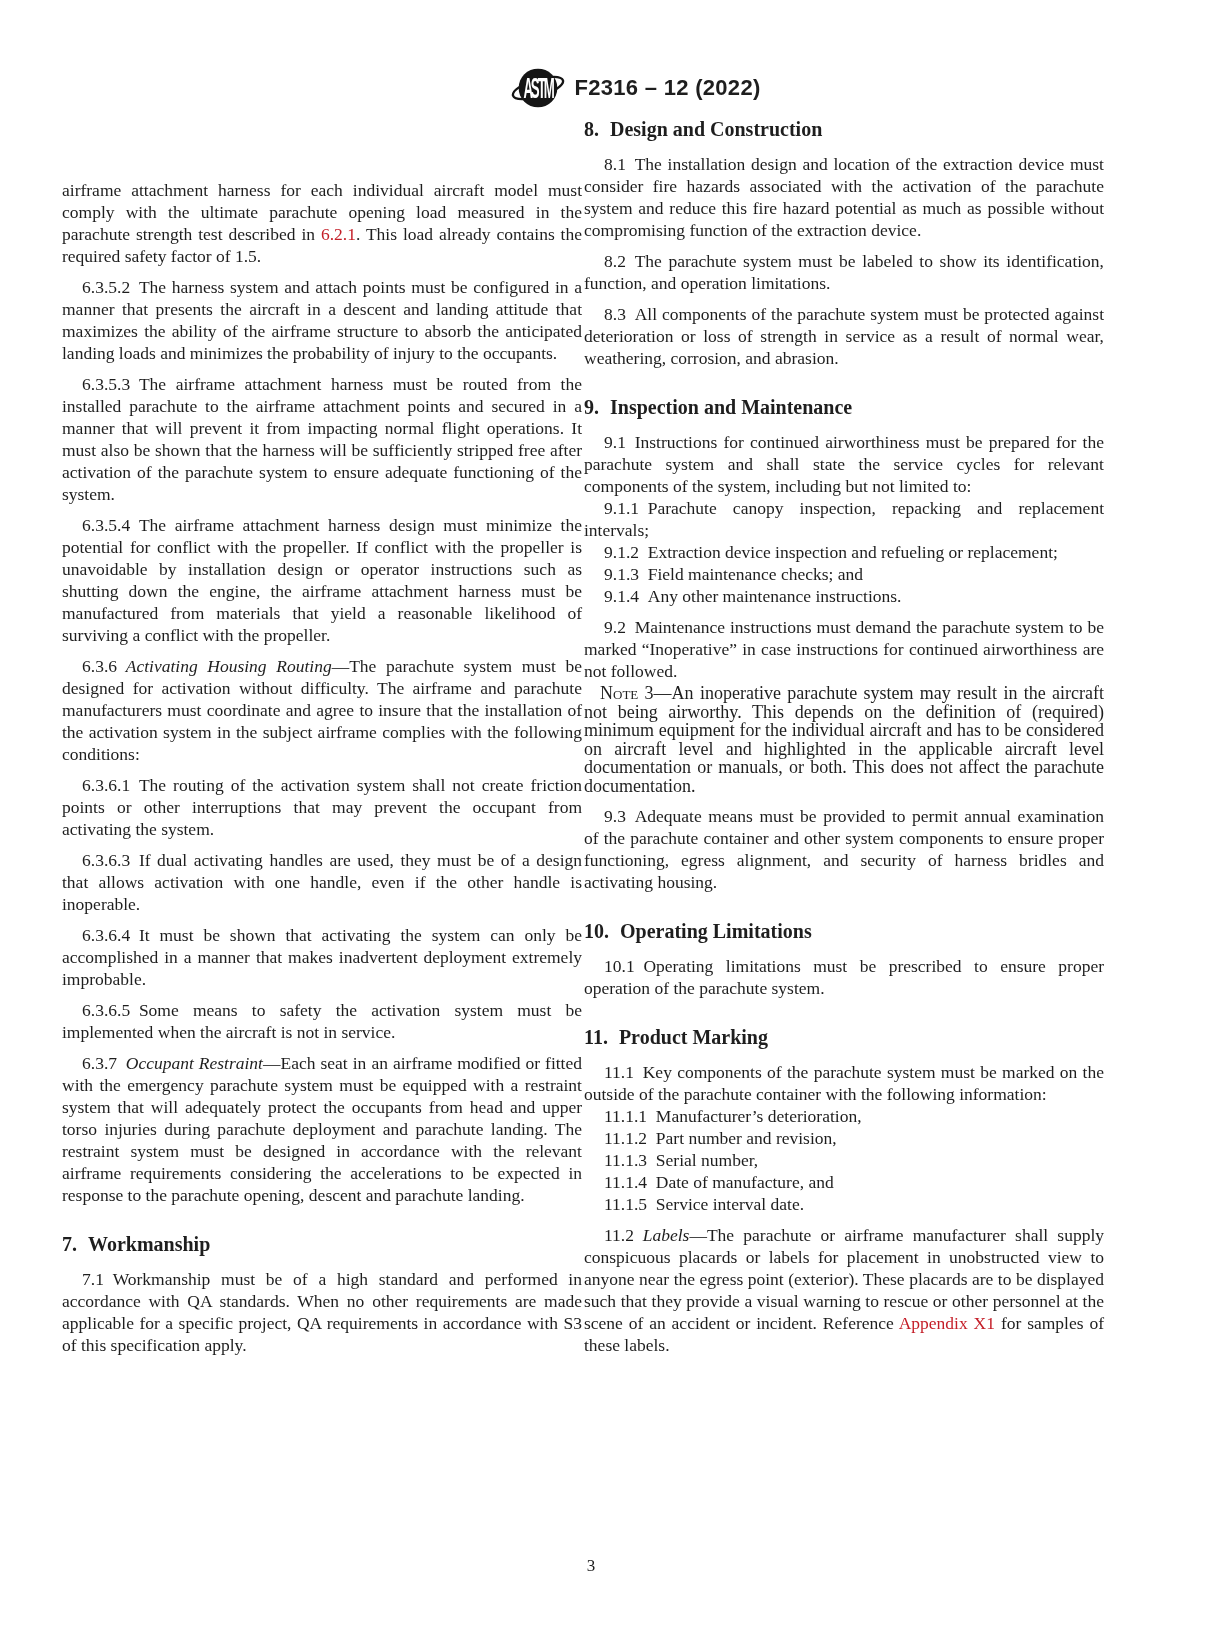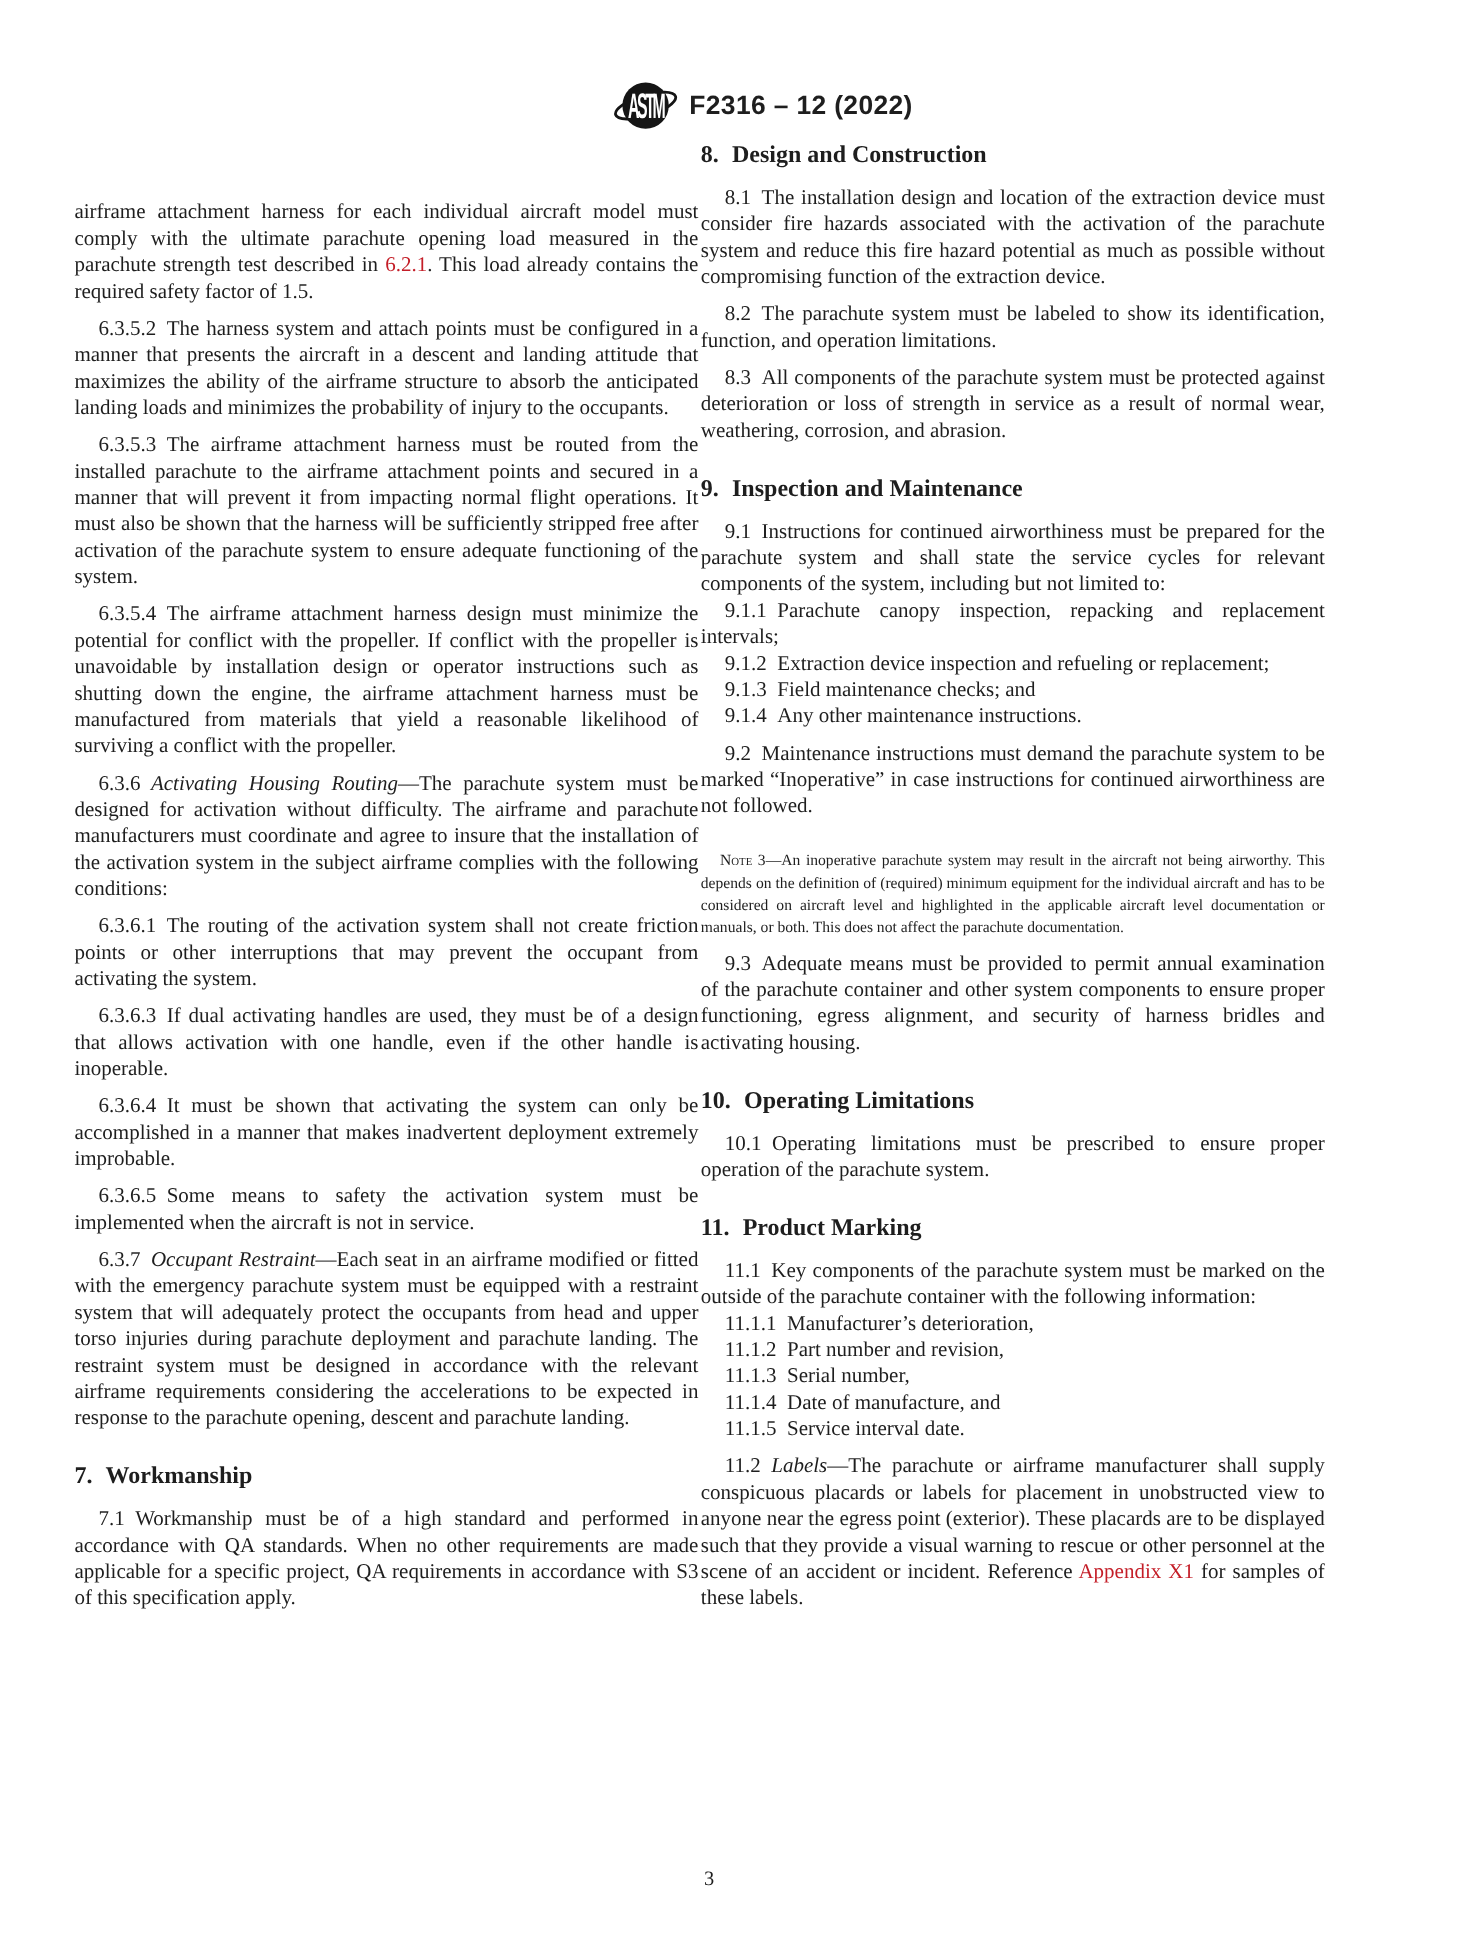--- a/index.html
+++ b/index.html
@@ -35,23 +35,23 @@
     font-size: 17.5px;
     line-height: 22px;
     text-align: justify;
   }
   .col > :first-child { margin-top: 0; }
   p { margin: 0; }
   .cont { text-indent: 0; margin-top: 0; }
   .para { text-indent: 20px; margin-top: 9px; }
   .item { text-indent: 20px; margin-top: 0; }
   .note {
-    font-size: 13px;
+    font-size: 18px;
     line-height: 18.6px;
-    margin-top: 26px;
+    margin-top: 2px;
     margin-bottom: 3px;
     text-indent: 16px;
   }
   .heading {
     font-size: 20px;
     line-height: 22px;
     font-weight: bold;
     margin: 27px 0 13px 0;
     text-align: left;
     text-indent: 0;

